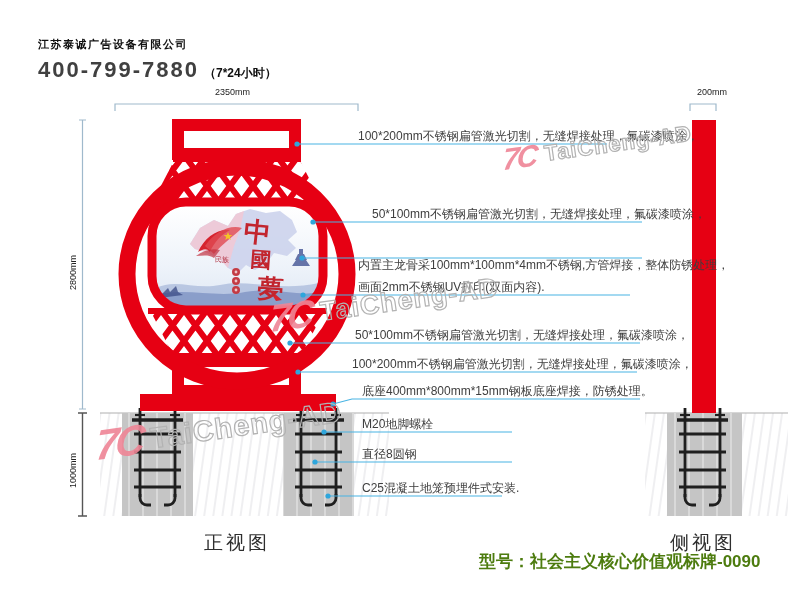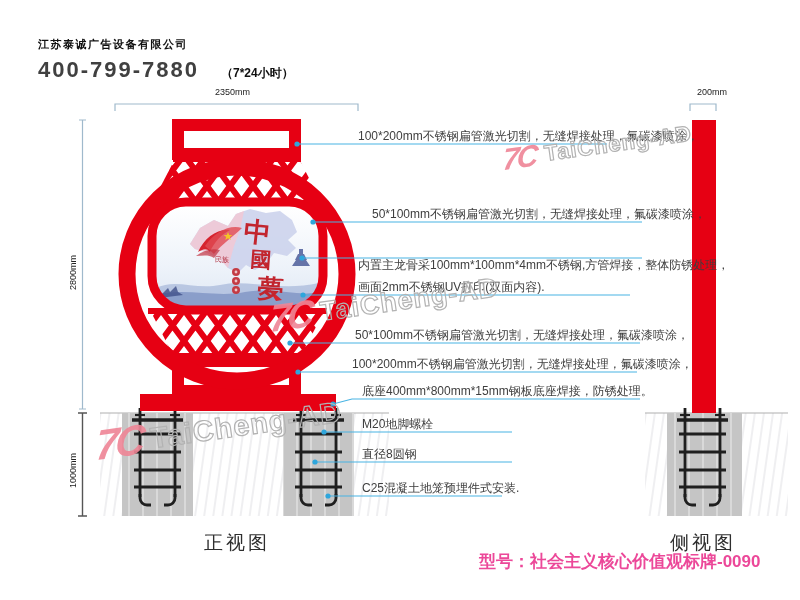--- a/index.html
+++ b/index.html
@@ -3,29 +3,29 @@
 <meta charset="utf-8">
 <style>
   html,body{margin:0;padding:0;background:#fff;}
   body{font-family:"Liberation Sans","DejaVu Sans",sans-serif;}
   .stage{position:relative;width:800px;height:600px;background:#fff;overflow:hidden;}
   .stage svg{position:absolute;left:0;top:0;}
   
   .company{position:absolute;left:38px;top:37px;font-size:11px;font-weight:bold;color:#101010;letter-spacing:1.5px;white-space:nowrap;}
   .phone-row{position:absolute;left:38px;top:57px;display:flex;align-items:baseline;white-space:nowrap;}
   .phone{font-size:22px;font-weight:bold;color:#404040;letter-spacing:2px;}
-  .hours{font-size:12px;font-weight:bold;color:#101010;margin-left:22px;}
+  .hours{font-size:12px;font-weight:bold;color:#101010;margin-left:5px;}
   
   .ann{position:absolute;font-size:12px;color:#3e3e3e;line-height:13px;white-space:nowrap;}
   
   .dim{position:absolute;font-size:9px;color:#222;white-space:nowrap;}
   .dim.v{transform:rotate(-90deg);transform-origin:left top;}
   
   .viewlab{position:absolute;font-size:19px;color:#2e2e2e;letter-spacing:3px;white-space:nowrap;}
-  .model{position:absolute;left:479px;top:550px;font-size:17px;font-weight:bold;color:#ec4899;white-space:nowrap;}
+  .model{position:absolute;left:479px;top:550px;font-size:17px;font-weight:bold;color:#4d7c0f;white-space:nowrap;}
   
   .wm{position:absolute;display:flex;align-items:center;transform:rotate(-8deg);transform-origin:left center;white-space:nowrap;pointer-events:none;}
   .wm .lg{font-style:italic;font-weight:900;color:#ef8596;transform:skewX(-12deg);letter-spacing:-0.09em;line-height:1;margin-right:9px;opacity:.9;}
   .wm .tx{color:transparent;-webkit-text-stroke:1.2px #b3b3b3;letter-spacing:1px;line-height:1;font-weight:bold;}
   .wm.a .lg{font-size:30px;} .wm.a .tx{font-size:22px;}
   .wm.b .lg{font-size:38px;} .wm.b .tx{font-size:27px;}
   .wm.c .lg{font-size:42px;} .wm.c .tx{font-size:29px;}
 </style>
 </head>
 <body>

